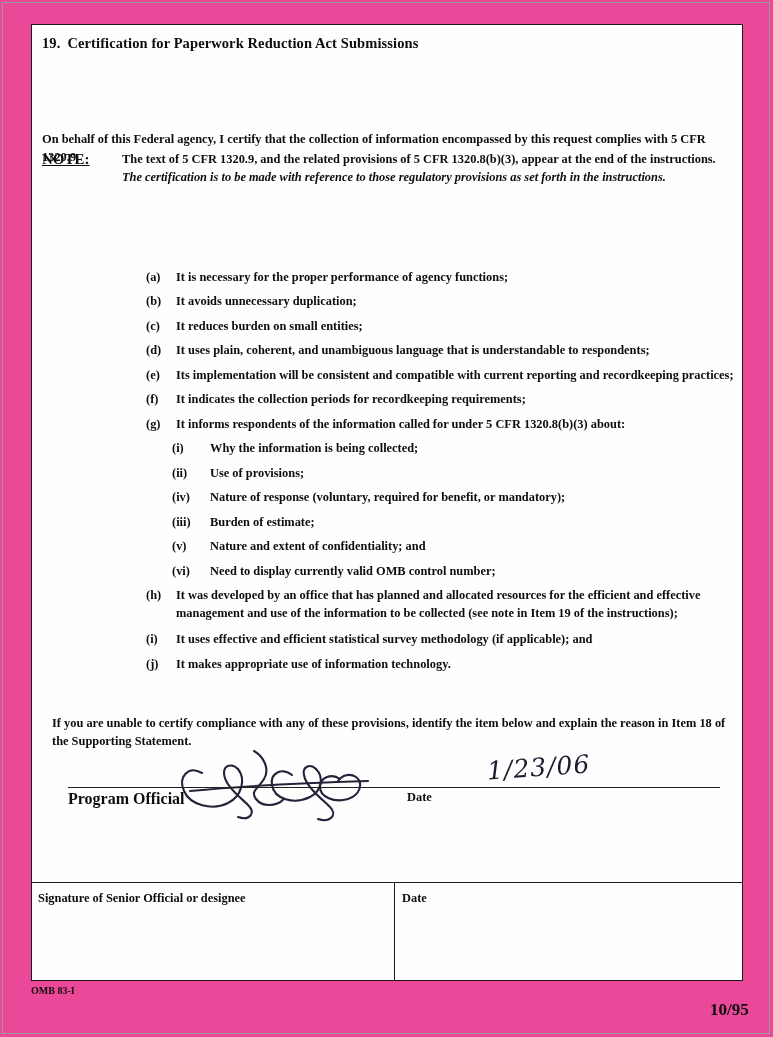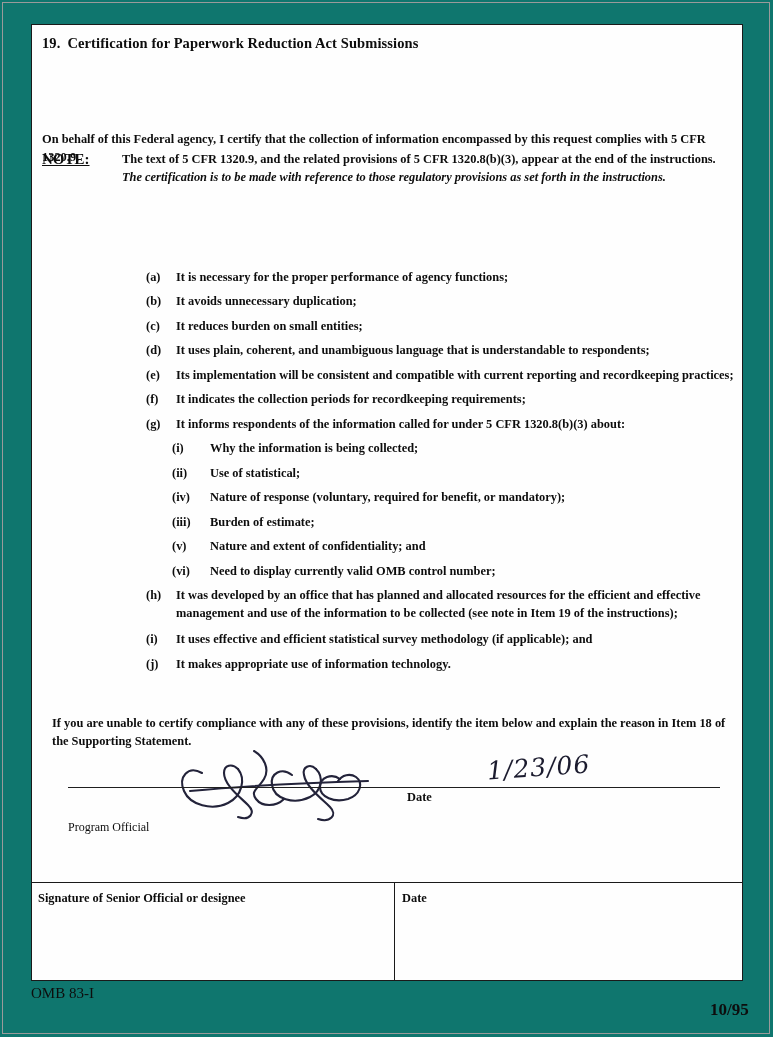--- a/index.html
+++ b/index.html
@@ -13,21 +13,21 @@
     font-family: "Liberation Serif", serif;
     color: #0d0d0d;
     position: relative;
     overflow: hidden;
   }
   .page {
     position: absolute;
     left: 0; top: 0;
     width: 773px;
     height: 1037px;
-    background: #0f766e;
+    background: #ec4899;
     box-sizing: border-box;
   }
   
   .page-border {
     position: absolute;
     left: 2px; top: 2px;
     width: 768px;
     height: 1032px;
     border: 1px solid #9a9a9a;
     box-sizing: border-box;
@@ -150,23 +150,23 @@
   .sig-line {
     position: absolute;
     left: 36px;
     top: 762px;
     width: 652px;
     border-bottom: 1px solid #1f1f1f;
   }
   .sig-label-prog {
     position: absolute;
     left: 36px;
-    top: 795px;
-    font-size: 12px;
-    font-weight: normal;
+    top: 765px;
+    font-size: 16px;
+    font-weight: bold;
   }
   .sig-label-date {
     position: absolute;
     left: 375px;
     top: 765px;
     font-size: 12.4px;
     font-weight: bold;
   }
   .handwriting {
     position: absolute;
@@ -219,22 +219,22 @@
     left: 370px;
     top: 866px;
     font-size: 12.4px;
     font-weight: bold;
   }
 
   .footer-left {
     position: absolute;
     left: 31px;
     top: 985px;
-    font-size: 15px;
-    font-weight: normal;
+    font-size: 10px;
+    font-weight: bold;
   }
   .footer-right {
     position: absolute;
     left: 710px;
     top: 1000px;
     font-size: 17px;
     font-weight: bold;
   }
 </style>
 </head>
@@ -289,21 +289,21 @@
         <span class="marker">(g)</span>
         <span>It informs respondents of the information called for under 5 CFR 1320.8(b)(3) about:</span>
       </div>
 
       <div class="sublist-item">
         <span class="marker">(i)</span>
         <span>Why the information is being collected;</span>
       </div>
       <div class="sublist-item">
         <span class="marker">(ii)</span>
-        <span>Use of statistical;</span>
+        <span>Use of provisions;</span>
       </div>
       <div class="sublist-item">
         <span class="marker">(iv)</span>
         <span>Nature of response (voluntary, required for benefit, or mandatory);</span>
       </div>
       <div class="sublist-item">
         <span class="marker">(iii)</span>
         <span>Burden of estimate;</span>
       </div>
       <div class="sublist-item">

